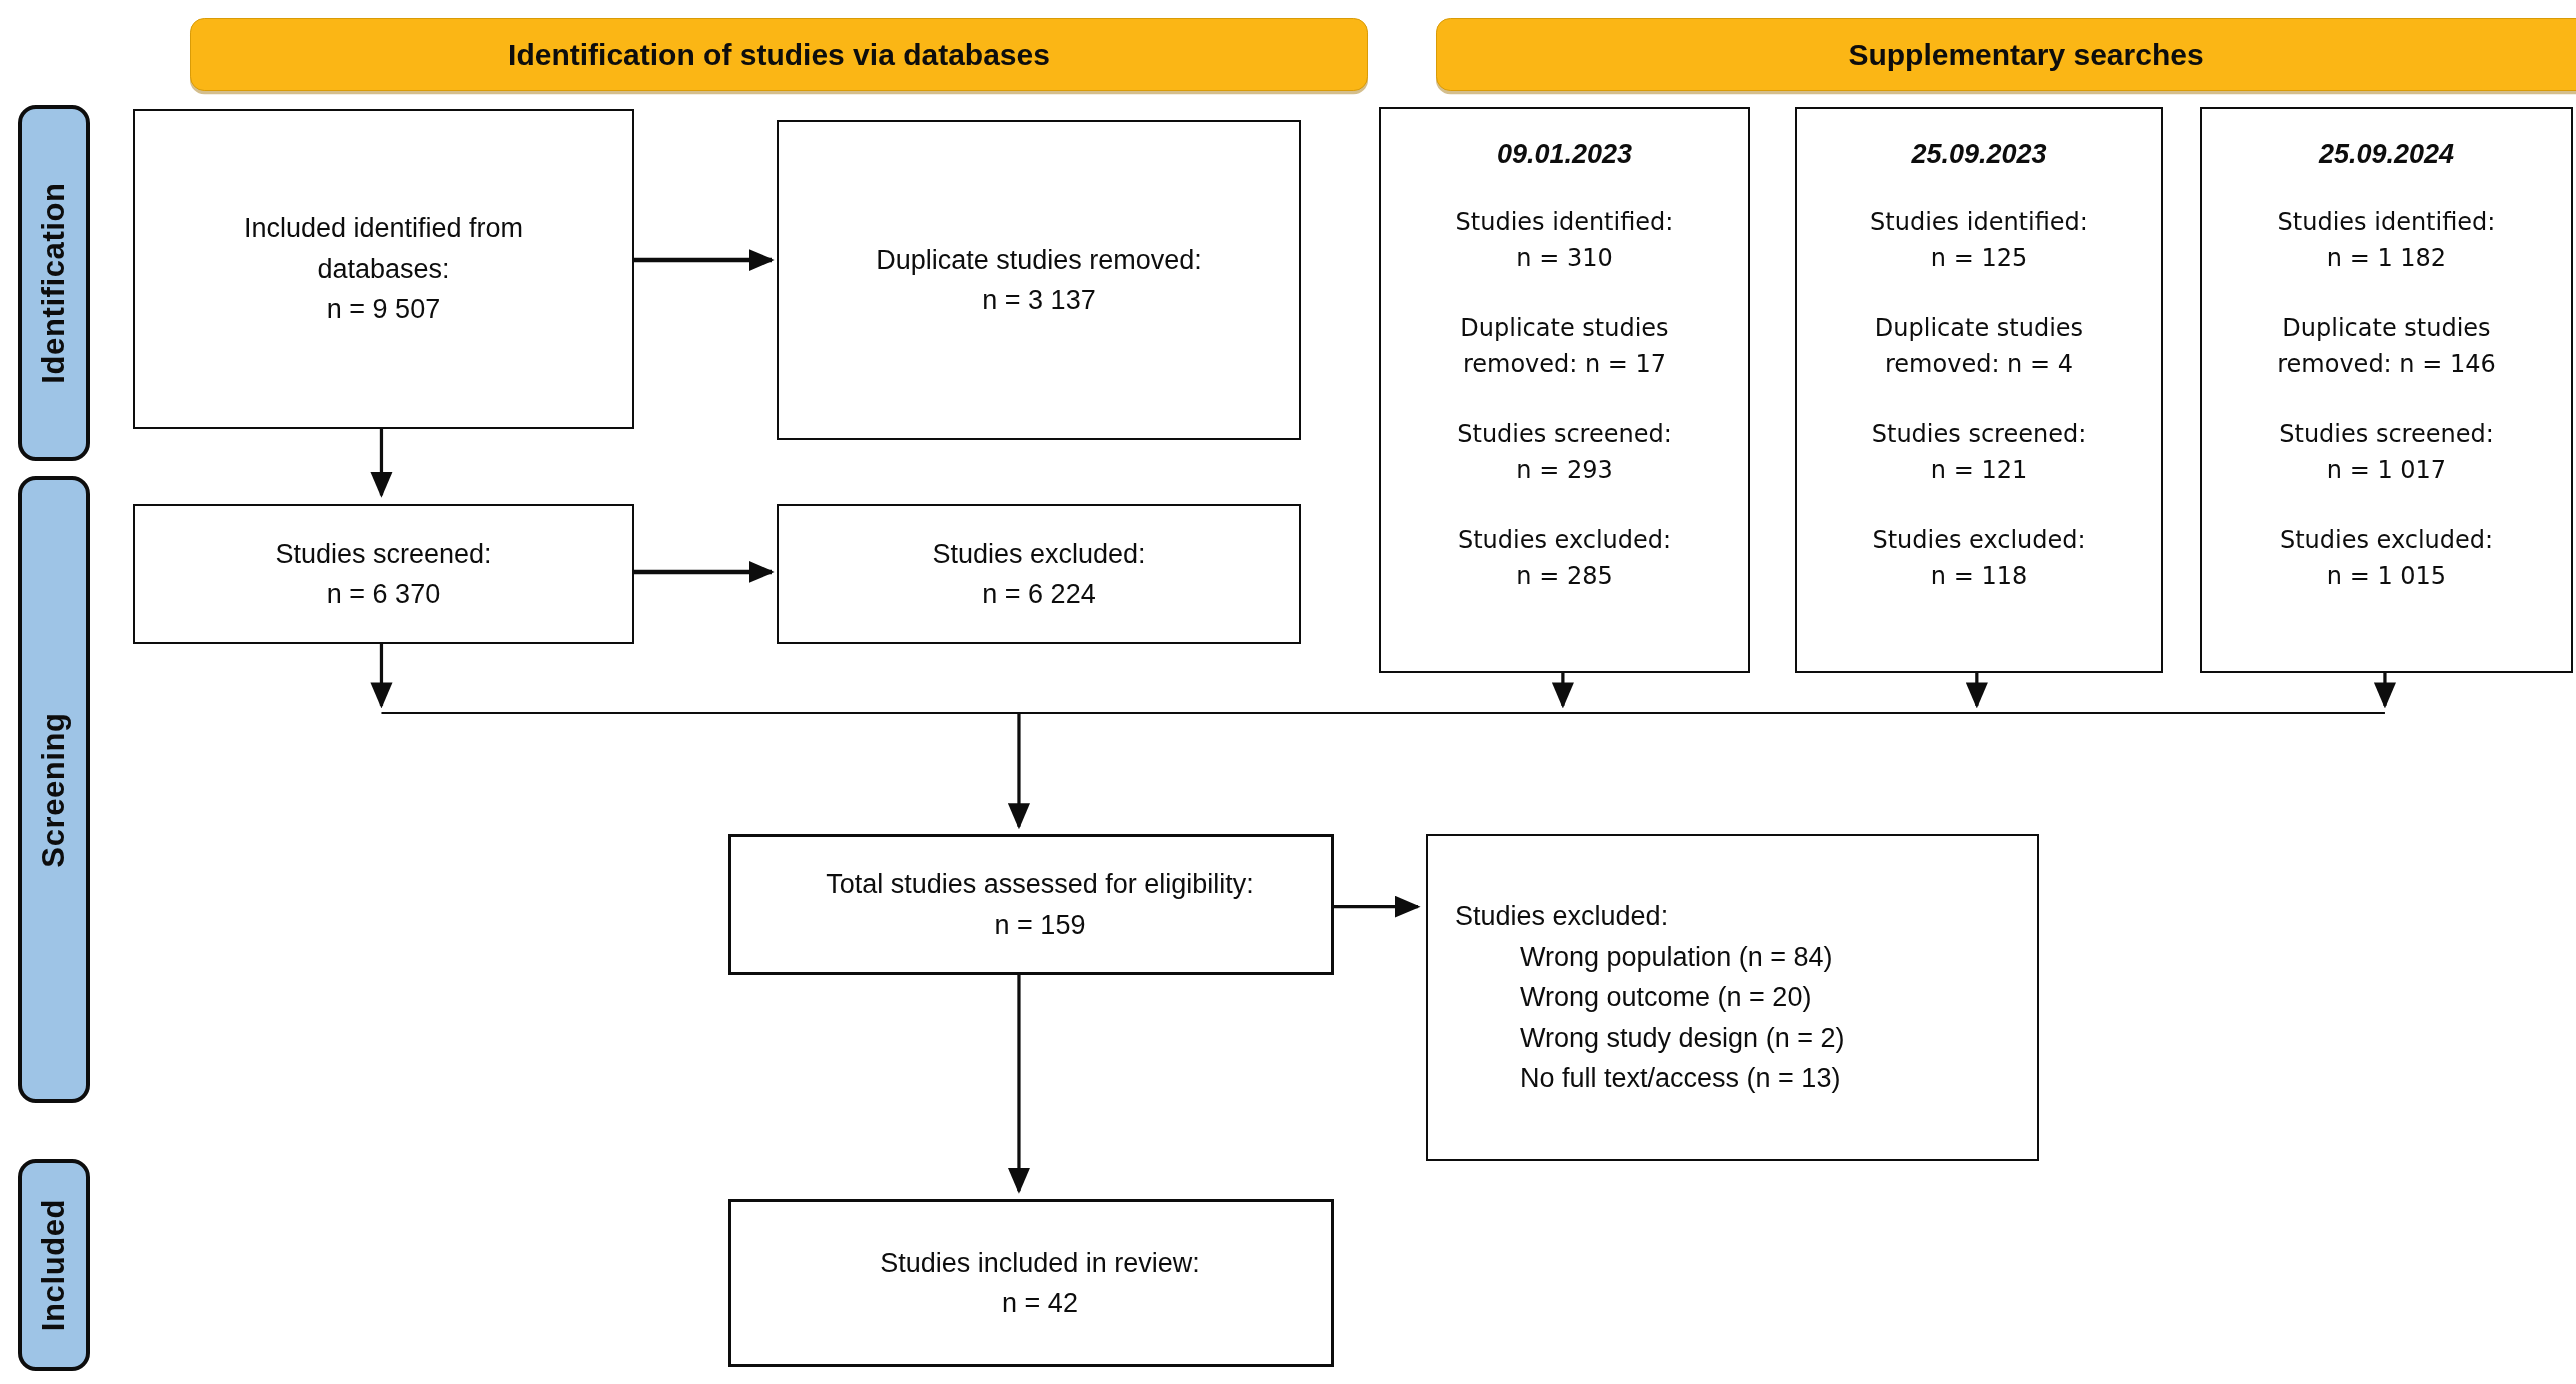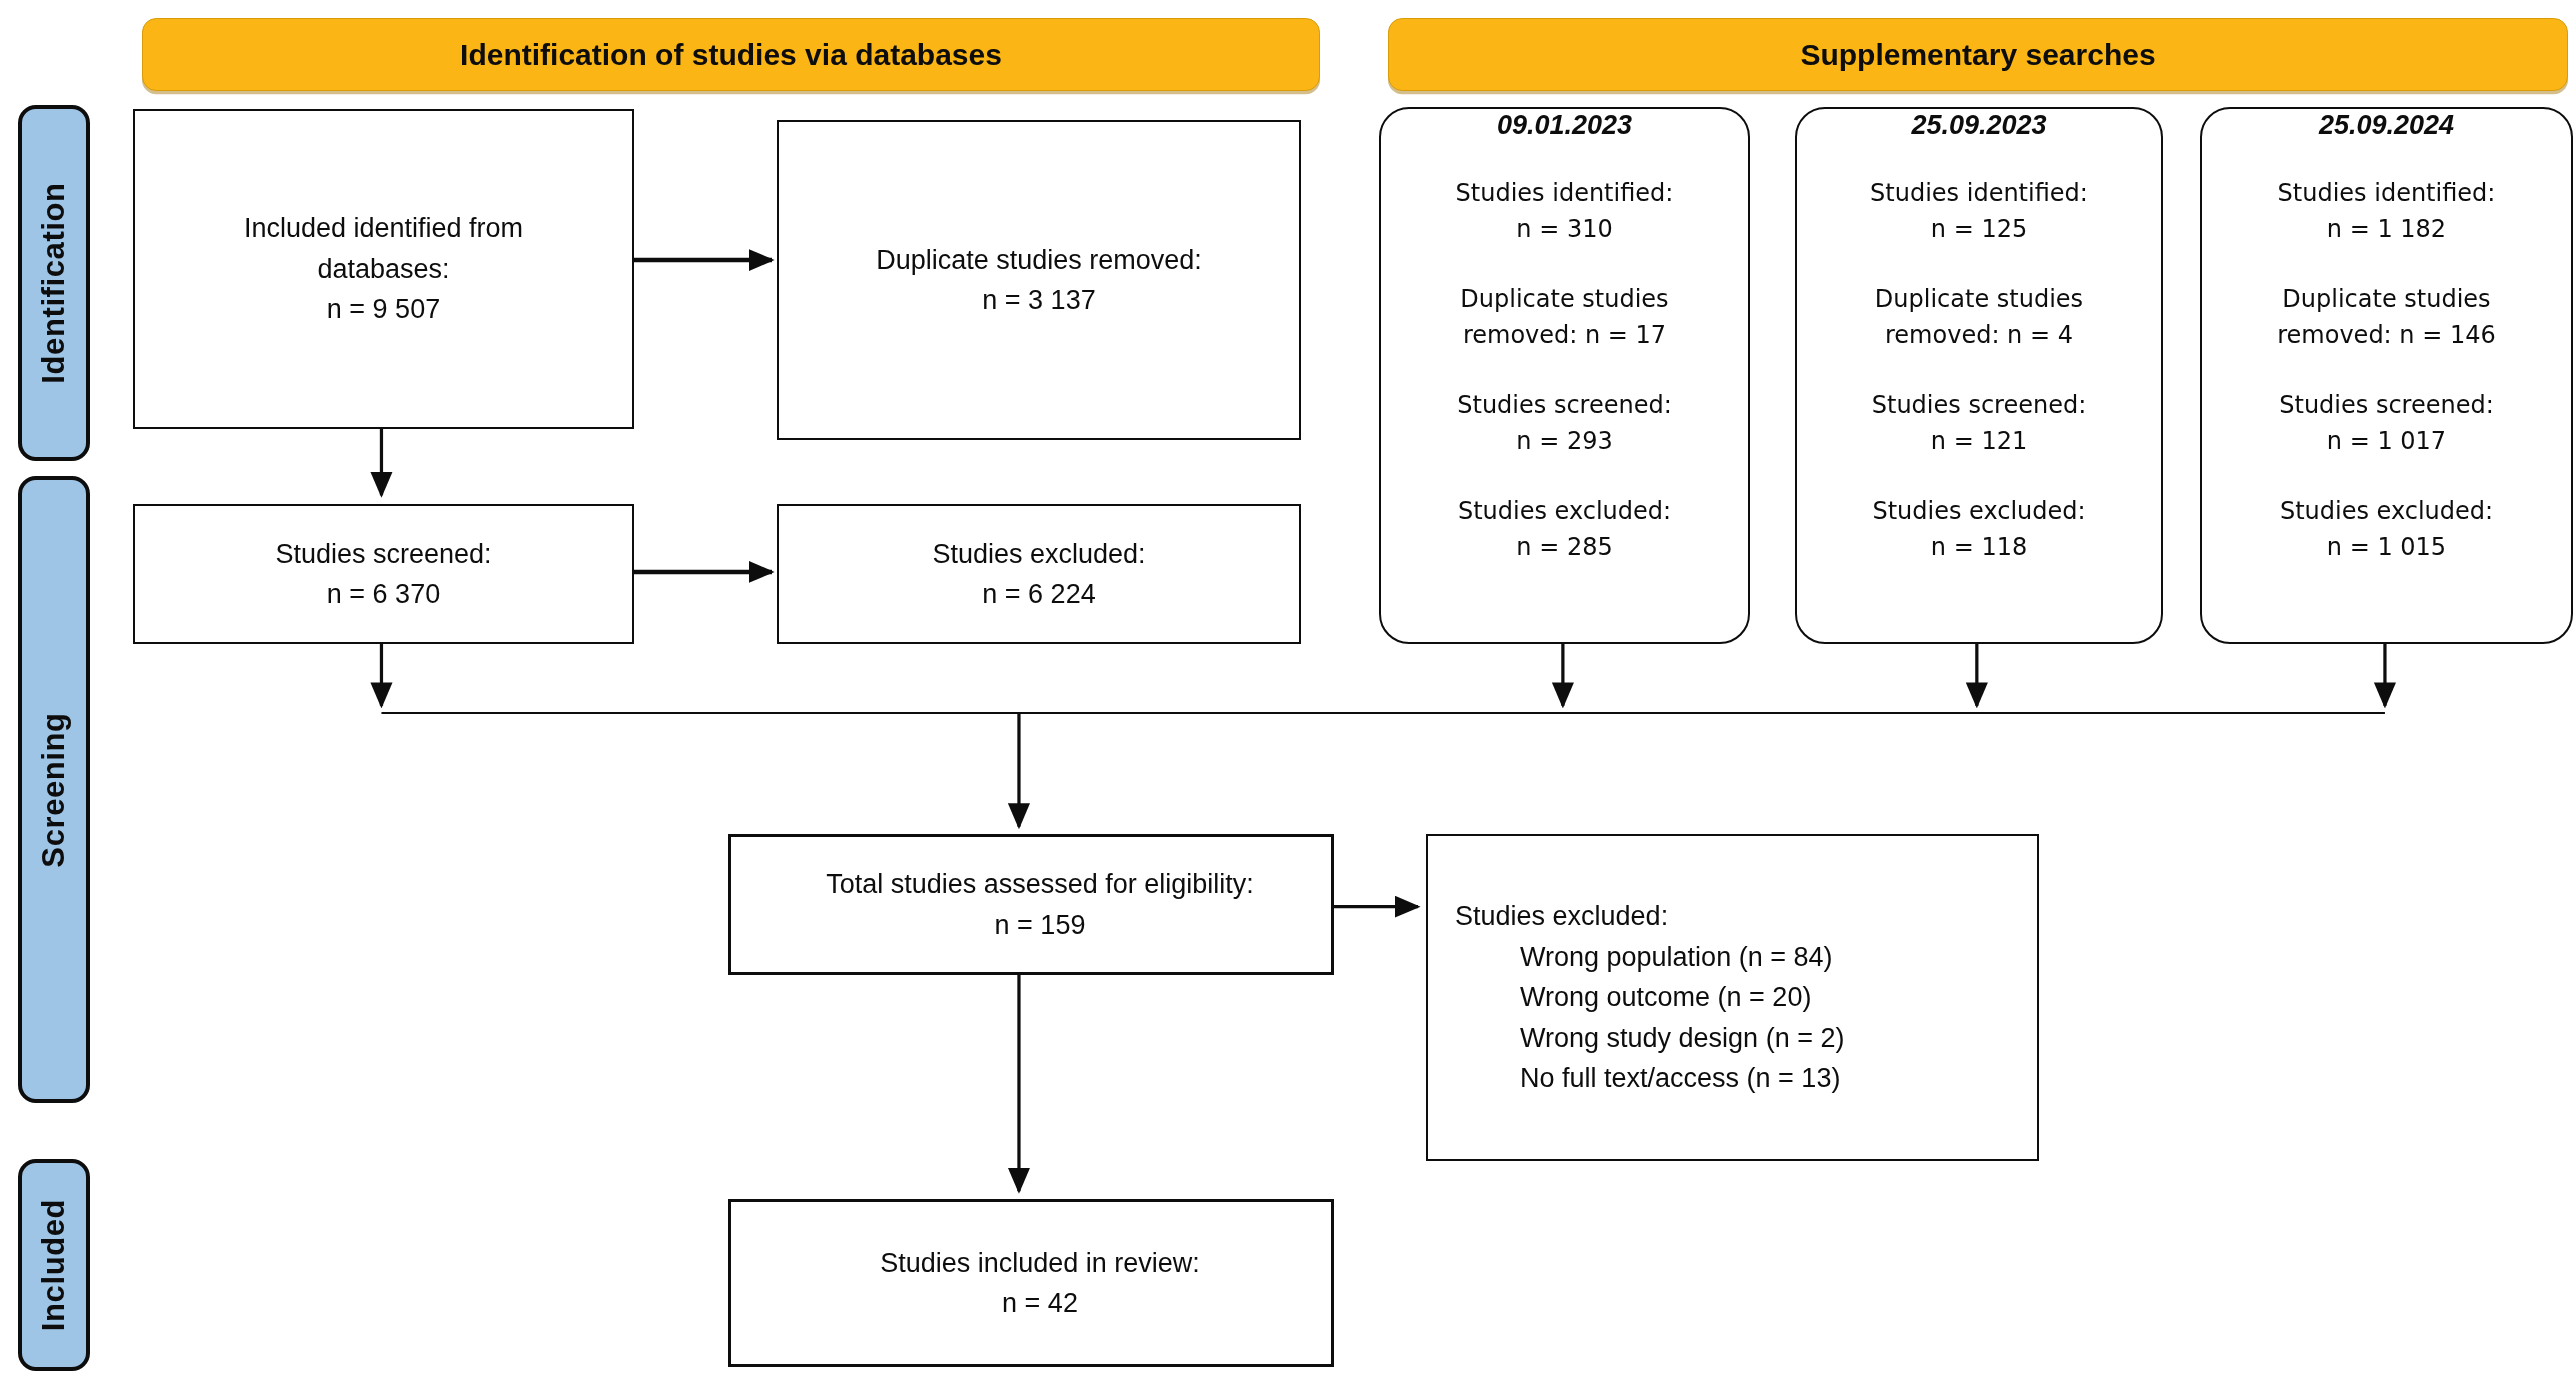--- a/index.html
+++ b/index.html
@@ -11,21 +11,21 @@
     color:#0d0d0d;
   }
   
   .hdr{
     position:absolute;
     background:#FBB615;
     border:1.9px solid #D99B07;
     border-radius:14.3px;
     box-shadow:0 3.2px 0 rgba(160,110,0,.45);
     display:flex;align-items:center;justify-content:center;
-    font-weight:bold;font-size:30px;color:#0d0d0d;
+    font-weight:bold;font-size:30px;color:#0d0d0d;margin-left:48px;
   }
   
   .side{
     position:absolute;
     background:#9EC4E6;
     border:4.5px solid #0d0d0d;
     border-radius:18px;
     display:flex;align-items:center;justify-content:center;
   }
   .side span{
@@ -40,23 +40,24 @@
     border:2.6px solid #0d0d0d;
     display:flex;flex-direction:column;
     align-items:center;justify-content:center;
     text-align:center;
     font-size:27px;line-height:1.5;
   }
   .bx.thick{border-width:3.2px;padding-left:18px;}
   
   .sup{
     justify-content:flex-start;
+    padding-top:29px;
     row-gap:34px;
     font-family:"DejaVu Sans", sans-serif;
-    font-size:24px;line-height:1.5;border-radius:30px;
+    font-size:24px;line-height:1.5;
   }
   .sup .date{
     font-family:"Liberation Sans", sans-serif;
     font-weight:bold;font-style:italic;font-size:27px;line-height:1.2;
   }
   
   .reasons{
     align-items:flex-start;
     text-align:left;
     padding:0 19.5px 0 27px;

